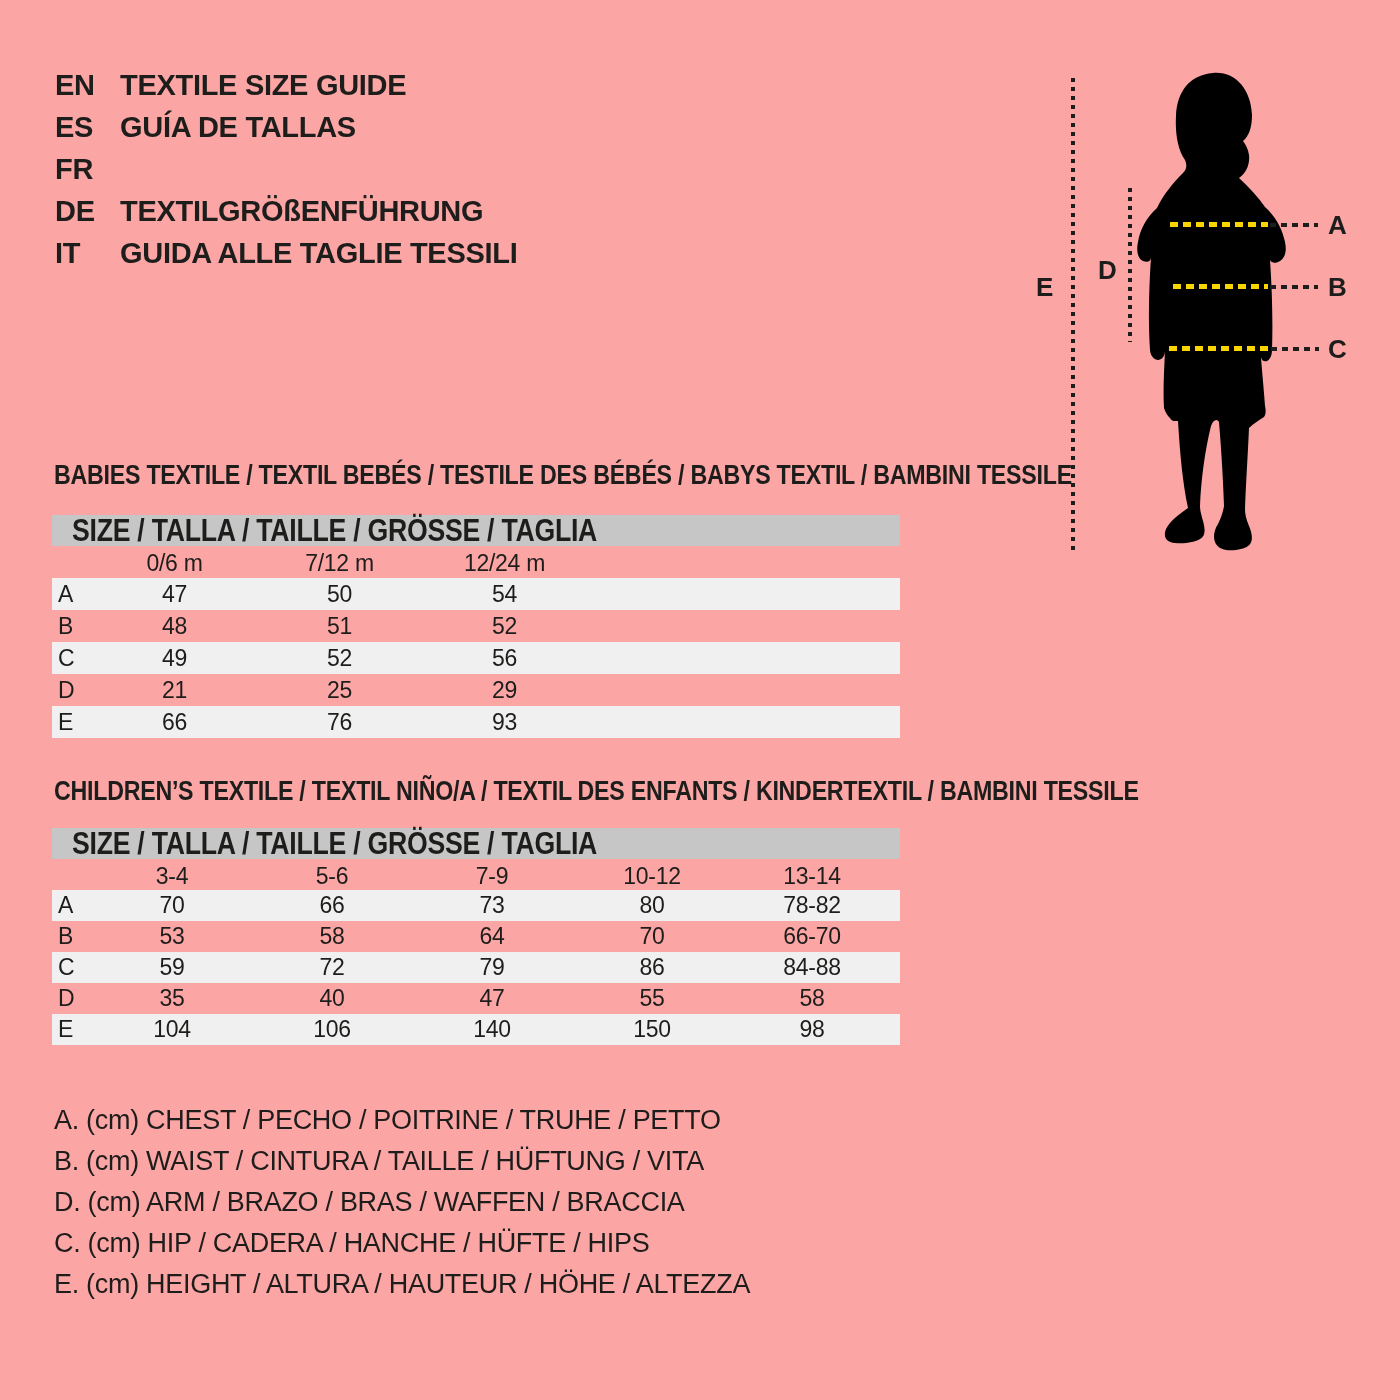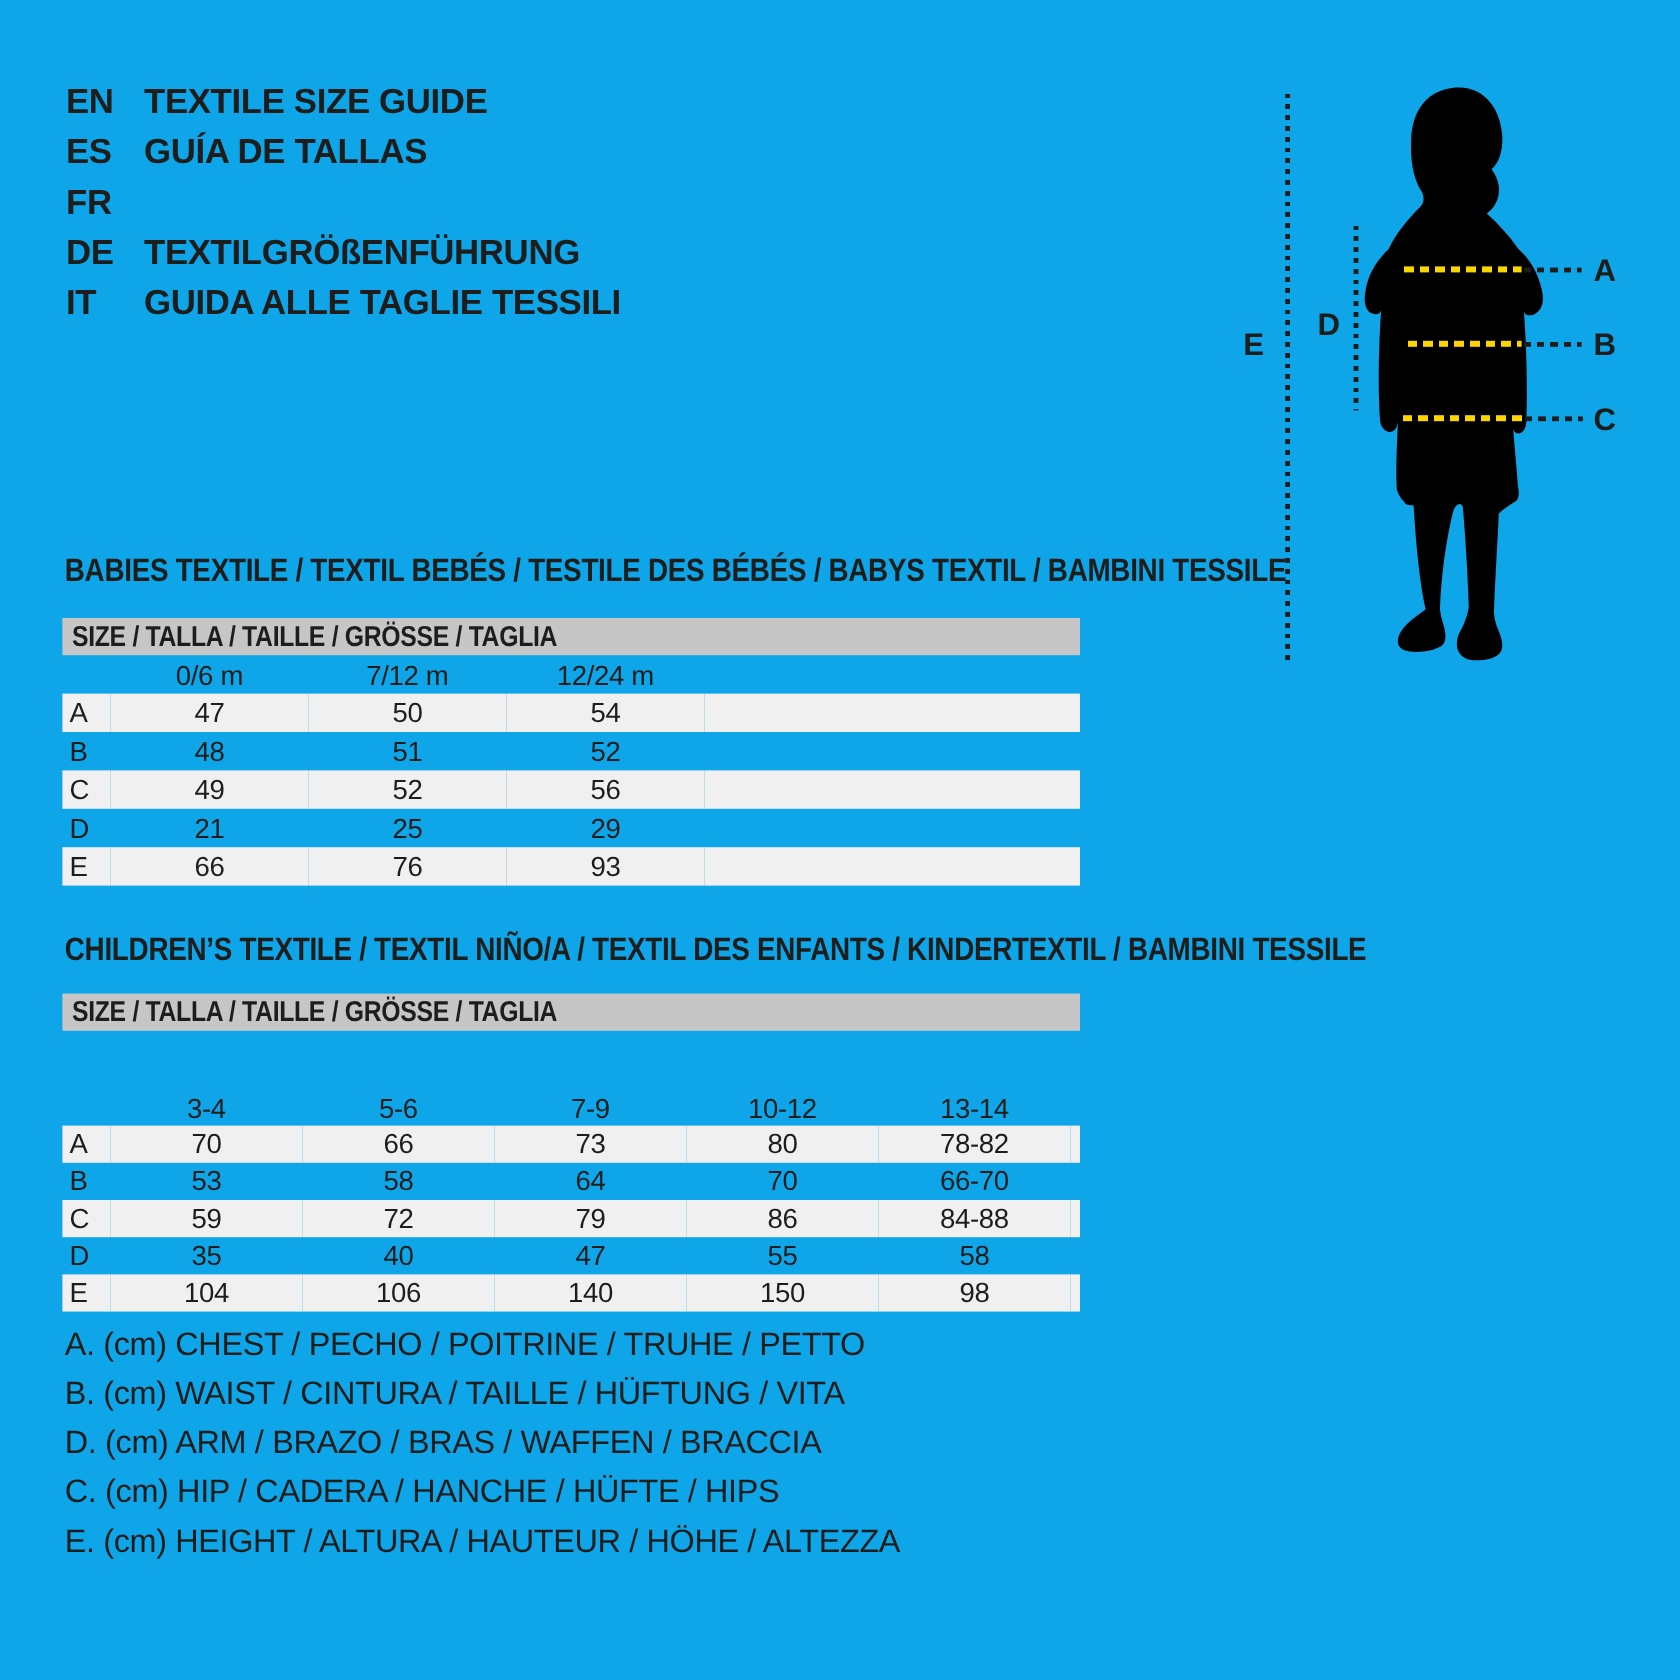--- a/index.html
+++ b/index.html
@@ -1,19 +1,19 @@
 <!DOCTYPE html>
 <html><head>
 <meta charset="utf-8">
 <style>
   html,body{margin:0;padding:0;background:#ffffff;}
   .page{
     position:relative;
     width:1400px;height:1400px;
-    background:#0ea5e9;
+    background:#fca5a5;
     font-family:"Liberation Sans", sans-serif;
     color:#1d1d1b;
     letter-spacing:-0.3px;
     overflow:hidden;
   }
   .abs{position:absolute;}
   .cond{display:inline-block;transform:scaleX(0.86);transform-origin:0 50%;white-space:nowrap;}
 
   
   .lang-block{left:55px;top:64px;}
@@ -29,29 +29,29 @@
     background:repeating-linear-gradient(90deg,#1d1d1b 0 6px,transparent 6px 11px);}
   .hdots-yellow{position:absolute;height:5px;z-index:3;}
   .fig-label{position:absolute;font-size:26px;font-weight:700;line-height:26px;}
   .sil{position:absolute;left:105px;top:10px;width:190px;height:485px;}
 
   
   .section-title{font-size:27px;font-weight:700;white-space:nowrap;}
 
   
   .size-bar{background:#c6c6c6;height:31px;display:flex;align-items:center;
-    font-size:24px;font-weight:700;padding-left:8px;box-sizing:border-box;}
+    font-size:31px;font-weight:700;padding-left:20px;box-sizing:border-box;}
   .tbl{display:grid;font-size:23px;}
   .tbl .cell{display:flex;align-items:center;justify-content:center;white-space:nowrap;}
   .tbl .rowlab{justify-content:flex-start;padding-left:6px;box-sizing:border-box;}
   .tbl .hcell{font-weight:400;}
   .stripe{background:#f0f0f0;}
   .babies-grid{grid-template-columns:40px 165px 165px 165px 1fr;grid-auto-rows:32px;}
   .babies-grid .hrow{height:34px;}
-  .children-grid{grid-template-columns:40px 160px 160px 160px 160px 160px 1fr;grid-auto-rows:31px;margin-top:48px;}
+  .children-grid{grid-template-columns:40px 160px 160px 160px 160px 160px 1fr;grid-auto-rows:31px;}
 
   
   .legend{left:54px;top:1100px;font-size:27px;}
   .legend-row{height:41px;display:flex;align-items:center;white-space:nowrap;}
 </style>
 </head>
 <body>
 
 <div class="page">
 

